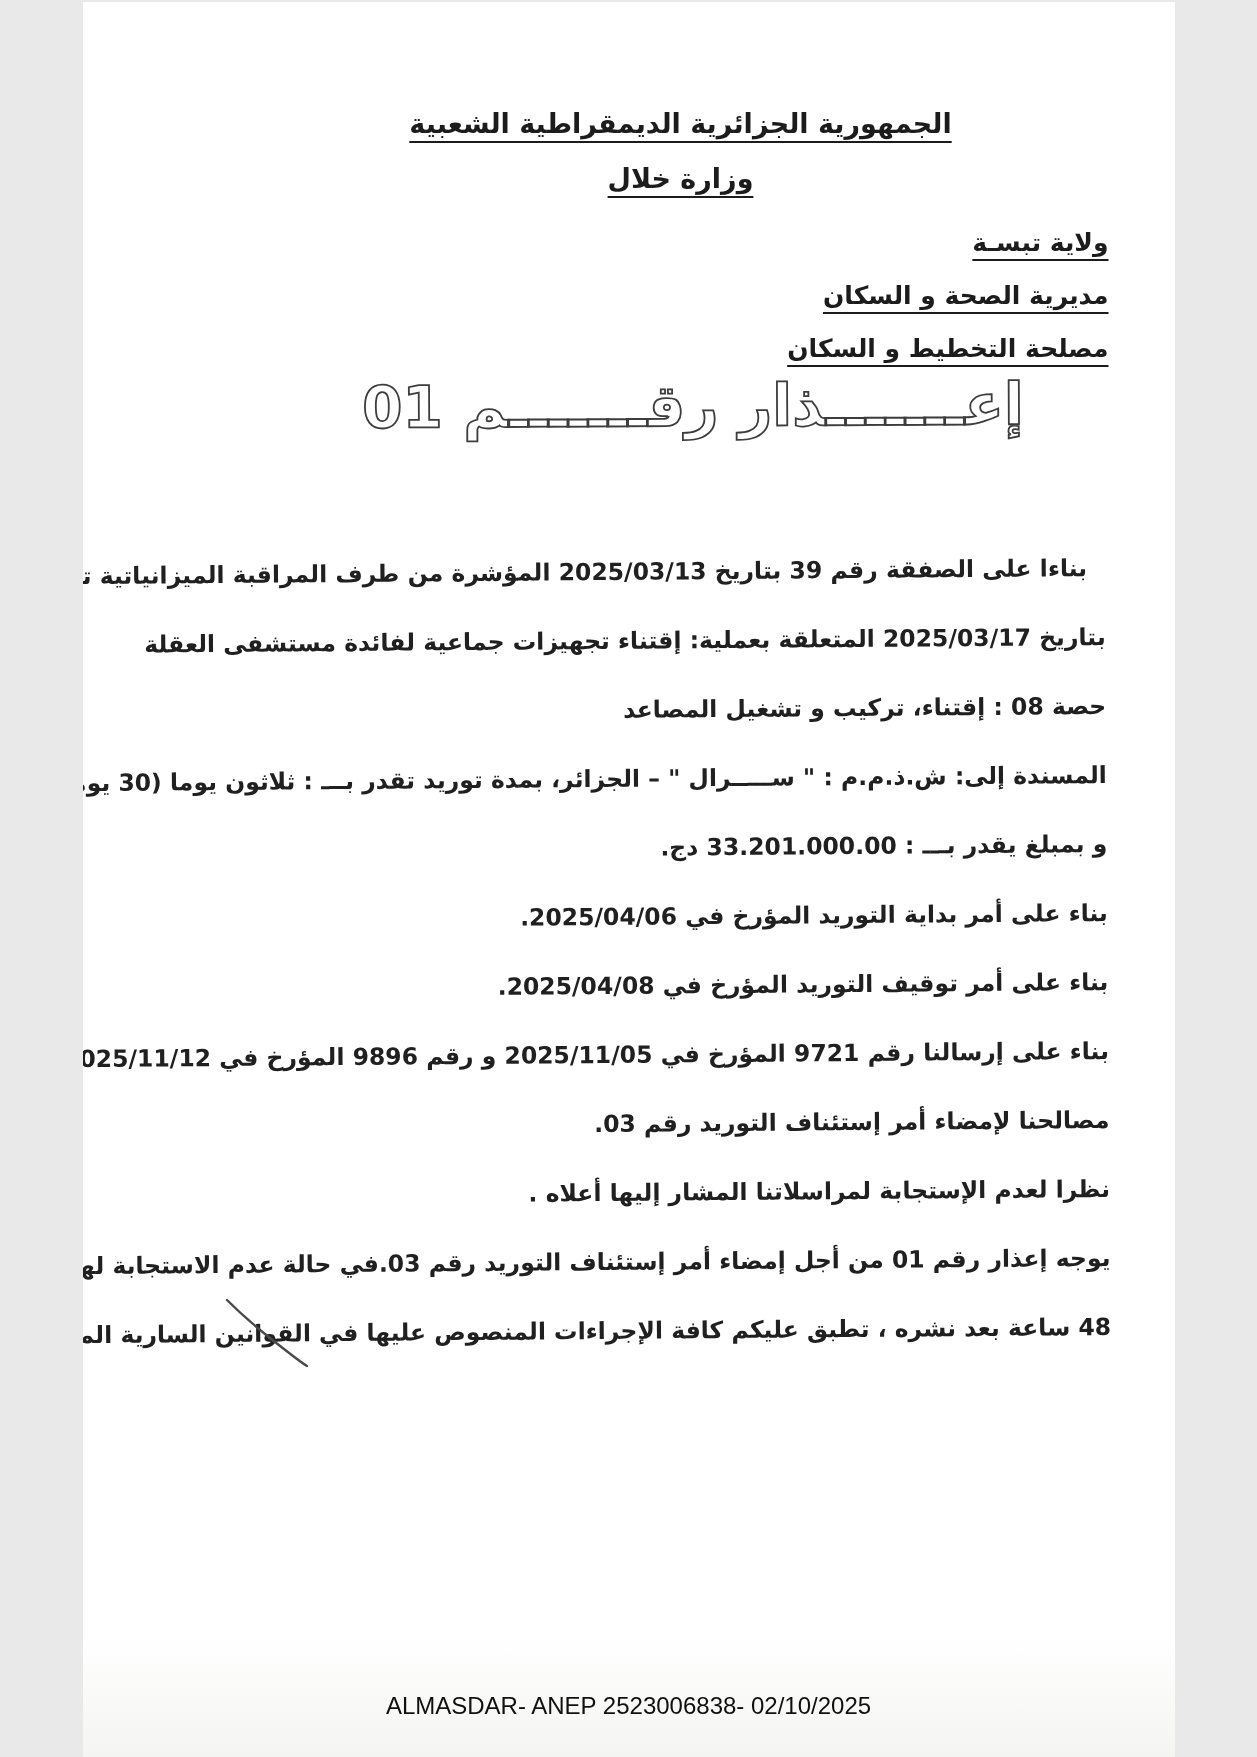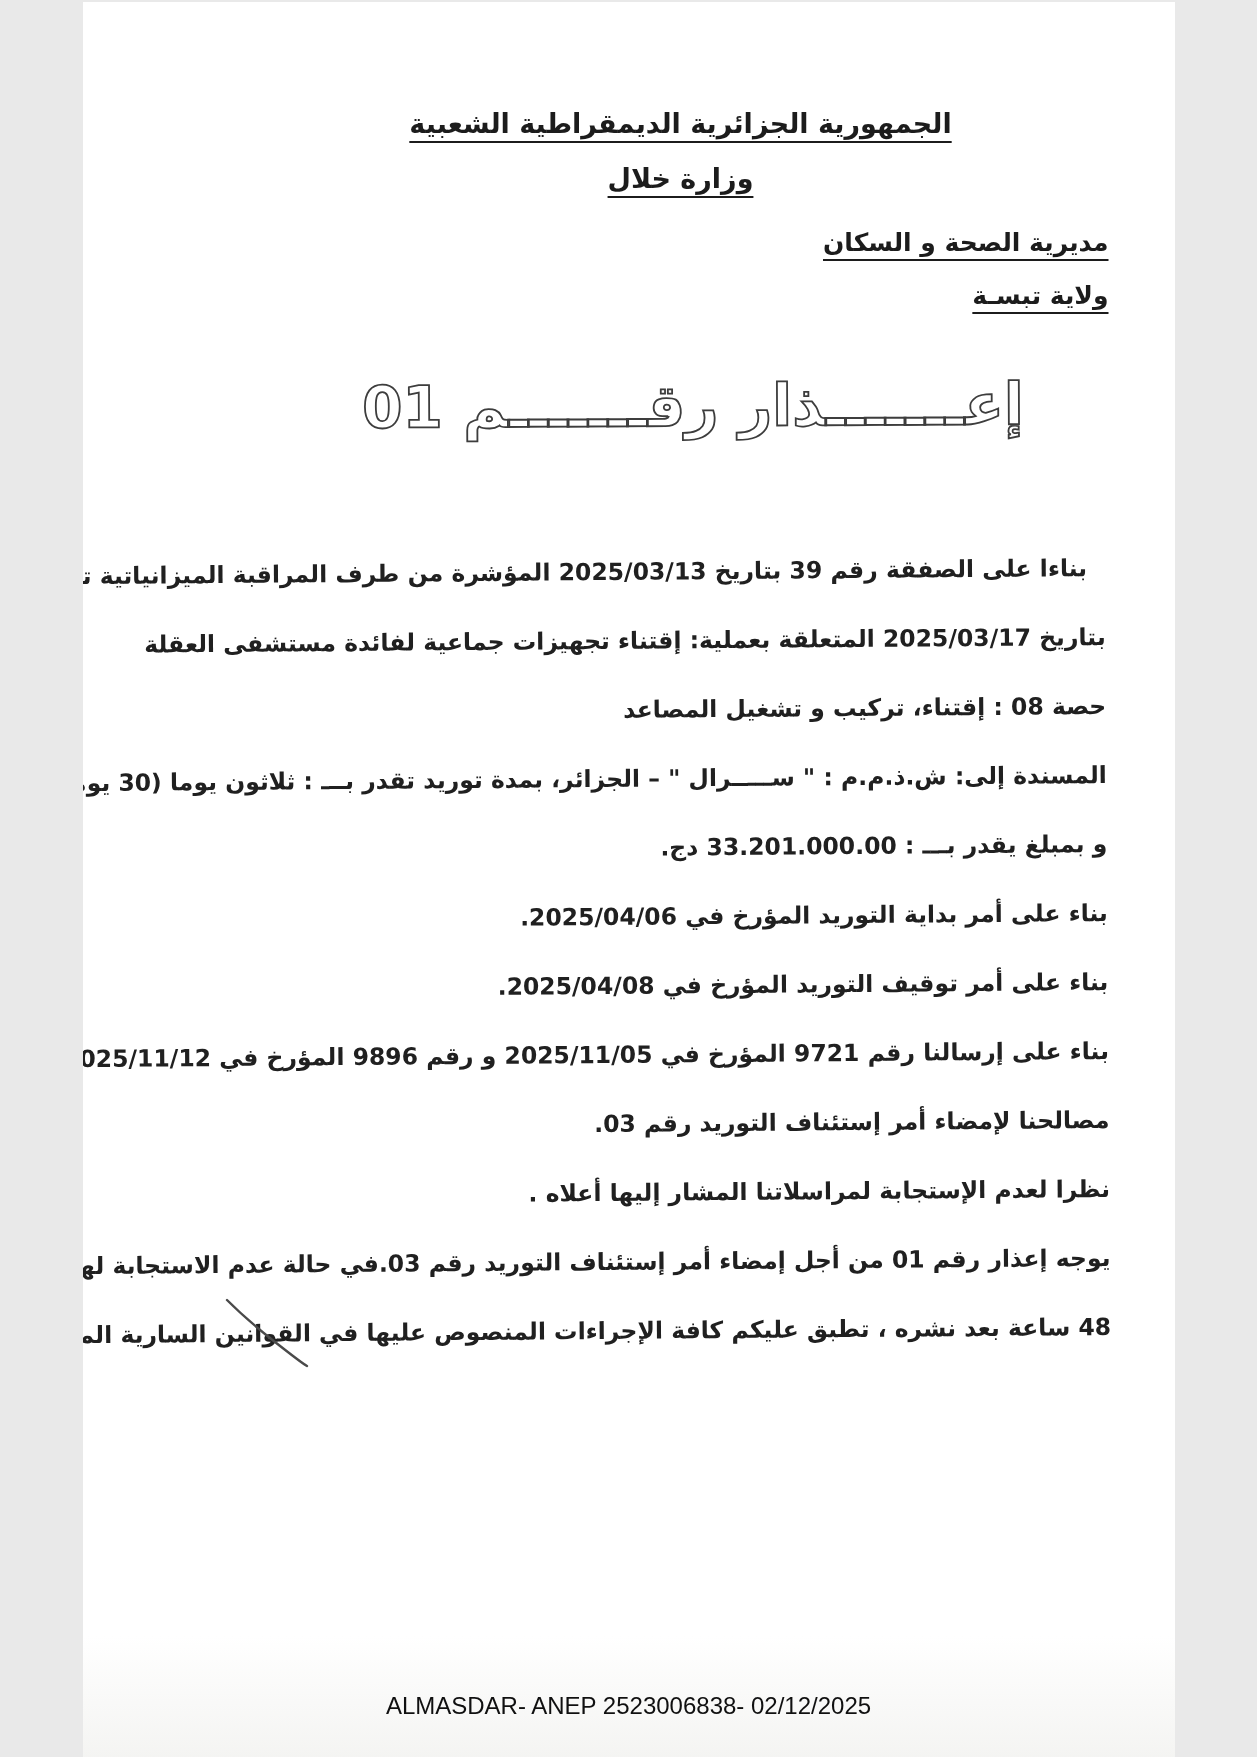--- a/index.html
+++ b/index.html
@@ -119,22 +119,23 @@
   <div class="national-header">
     <div>
       <span class="hline">الجمهورية الجزائرية الديمقراطية الشعبية</span>
     </div>
     <div>
       <span class="hline second">وزارة خلال</span>
     </div>
   </div>
 
   <div class="issuer">
+    <div class="iline">ولاية تبسـة</div>
     <div class="iline">مديرية الصحة و السكان</div>
-    <div class="iline">ولاية تبسـة</div>
+    <div class="iline">مصلحة التخطيط و السكان</div>
   </div>
 
   <div class="notice-title">إعـــــــذار رقـــــــم 01</div>
 
   <div class="notice-body">
     <div class="bline indented">بناءا على الصفقة رقم 39 بتاريخ 2025/03/13 المؤشرة من طرف المراقبة الميزانياتية تحت رقم: 11</div>
     <div class="bline">بتاريخ  2025/03/17 المتعلقة بعملية: إقتناء تجهيزات جماعية لفائدة مستشفى العقلة</div>
     <div class="bline">حصة 08 : إقتناء، تركيب و تشغيل المصاعد</div>
     <div class="bline">المسندة إلى: ش.ذ.م.م : " ســـــرال " – الجزائر، بمدة توريد تقدر بـــ : ثلاثون يوما (30 يوما)</div>
     <div class="bline">و بمبلغ يقدر بـــ : 33.201.000.00 دج.</div>
@@ -144,15 +145,15 @@
     <div class="bline">مصالحنا لإمضاء أمر إستئناف التوريد رقم 03.</div>
     <div class="bline">نظرا لعدم الإستجابة لمراسلاتنا المشار إليها أعلاه .</div>
     <div class="bline">يوجه إعذار رقم 01 من أجل إمضاء أمر إستئناف التوريد رقم 03.في حالة عدم الاستجابة لهذا الإعذار خلال</div>
     <div class="bline">48 ساعة بعد نشره ، تطبق عليكم كافة الإجراءات المنصوص عليها في القوانين السارية المفعول.</div>
   </div>
 
   <svg class="pen-stroke" viewBox="0 0 110 78" xmlns="http://www.w3.org/2000/svg">
     <path d="M 22 6 Q 42 26 70 48 T 102 72" fill="none" stroke="#4a4a4a" stroke-width="2.4" stroke-linecap="round"></path>
   </svg>
 
-  <div class="publication-footer">ALMASDAR- ANEP 2523006838- 02/12/2025</div>
+  <div class="publication-footer">ALMASDAR- ANEP 2523006838- 02/10/2025</div>
 
 </div>
 
 </body></html>

